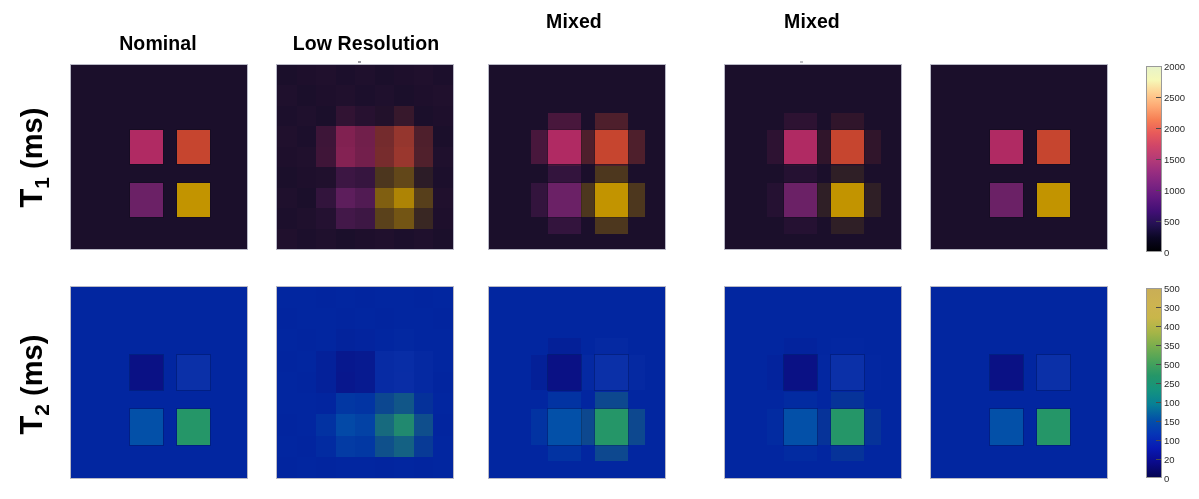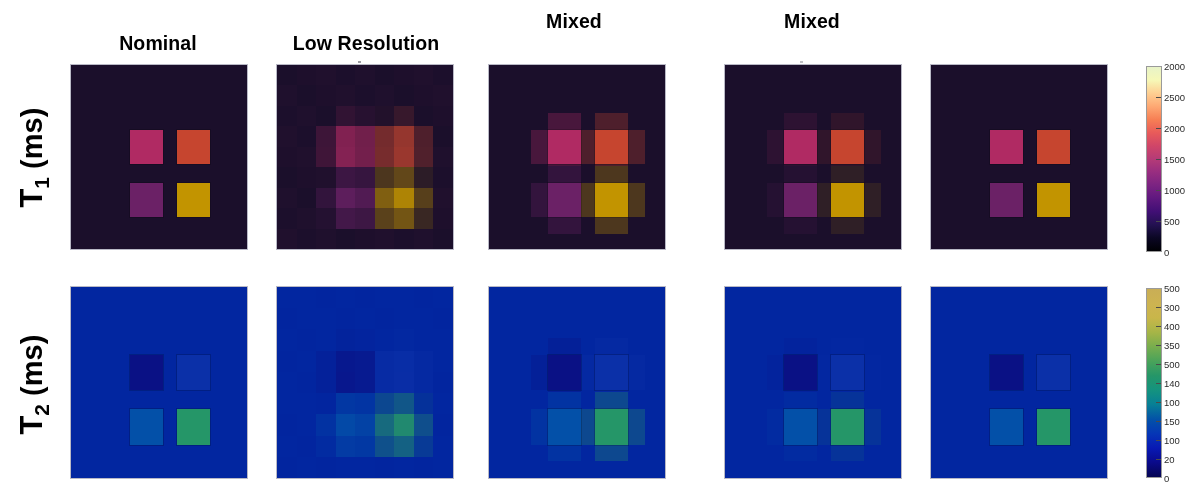--- a/index.html
+++ b/index.html
@@ -444,21 +444,21 @@
   <div class="cbar-tick" style="top: 190px;">0</div>
       <div class="cbar-tickmark" style="top: 171px;"></div>
       <div class="cbar-tick" style="top: 171px;">20</div>
       <div class="cbar-tickmark" style="top: 152px;"></div>
       <div class="cbar-tick" style="top: 152px;">100</div>
       <div class="cbar-tickmark" style="top: 133px;"></div>
       <div class="cbar-tick" style="top: 133px;">150</div>
       <div class="cbar-tickmark" style="top: 114px;"></div>
       <div class="cbar-tick" style="top: 114px;">100</div>
       <div class="cbar-tickmark" style="top: 95px;"></div>
-      <div class="cbar-tick" style="top: 95px;">140</div>
+      <div class="cbar-tick" style="top: 95px;">250</div>
       <div class="cbar-tickmark" style="top: 76px;"></div>
       <div class="cbar-tick" style="top: 76px;">500</div>
       <div class="cbar-tickmark" style="top: 57px;"></div>
       <div class="cbar-tick" style="top: 57px;">350</div>
       <div class="cbar-tickmark" style="top: 38px;"></div>
       <div class="cbar-tick" style="top: 38px;">400</div>
       <div class="cbar-tickmark" style="top: 19px;"></div>
       <div class="cbar-tick" style="top: 19px;">300</div>
       <div class="cbar-tick" style="top: 0px;">500</div>
     </div>

